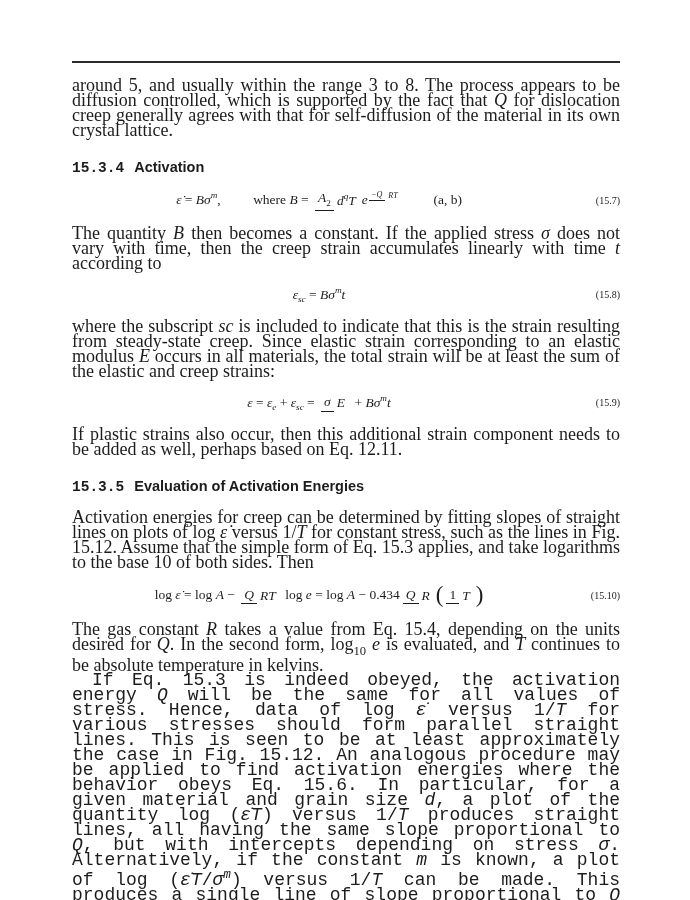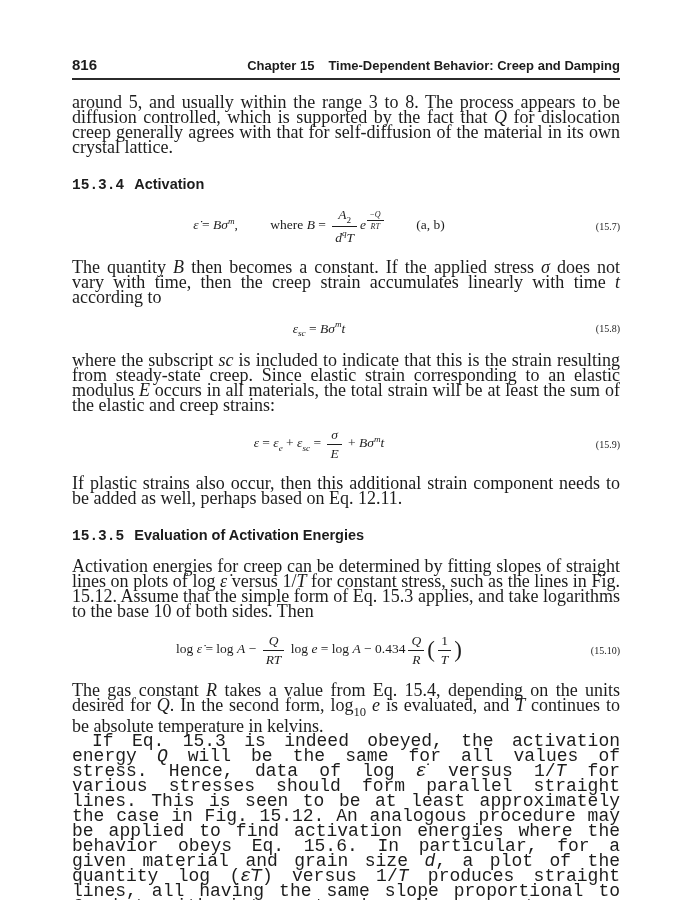--- a/index.html
+++ b/index.html
@@ -30,38 +30,32 @@
   
   .eqrow { display:flex; align-items:center; margin:14px 0; }
   .eqbody { flex:1; text-align:center; font-family:"Liberation Serif", serif;
             font-size:13.5px; }
   .eqnumber { width:54px; text-align:right; font-family:"Liberation Serif", serif;
               font-size:10px; }
   .mi { font-style:italic; }
   .msup { font-size:68%; font-style:italic; vertical-align:super; }
   .msub { font-size:68%; font-style:italic; vertical-align:sub; }
   .rm { font-style:normal; }
-  .frac { display:inline-flex; flex-direction:column; vertical-align:middle;
+  .frac { display:inline-flex; flex-direction:row; vertical-align:middle;
           text-align:center; margin:0 3px; line-height:1.15; }
   .fnum { border-bottom:1px solid #1c1c1c; padding:0 3px 1px 3px; }
   .fden { padding:1px 3px 0 3px; }
   .supfrac { font-size:60%; position:relative; top:-0.65em; margin-left:1px; }
   .mbig { font-size:170%; font-weight:300; vertical-align:middle; line-height:1; }
 </style>
 </head>
 <body>
 
 <div class="page">
 
-  <div class="runhead">
-    <span class="pagenum">816</span>
-    <span class="chapline">
-      <span class="chaplabel">Chapter 15</span><span>Time-Dependent Behavior: Creep and Damping</span>
-    </span>
-  </div>
   <hr class="headrule">
 
   <p class="para rich">around 5, and usually within the range 3 to 8. The process appears to be diffusion controlled, which is supported by the fact that <i>Q</i> for dislocation creep generally agrees with that for self-diffusion of the material in its own crystal lattice.</p>
 
   <h2 class="secheading">
     <span class="secnum">15.3.4</span><span>Activation</span>
   </h2>
 
 
   <div class="eqrow">

